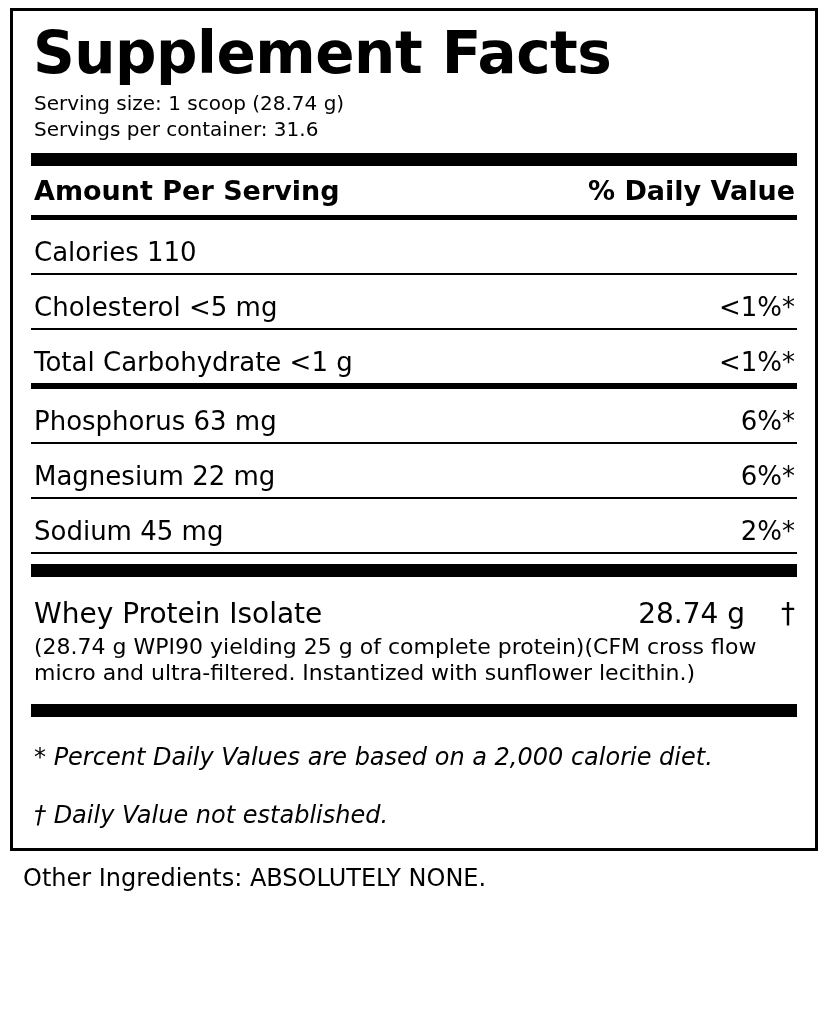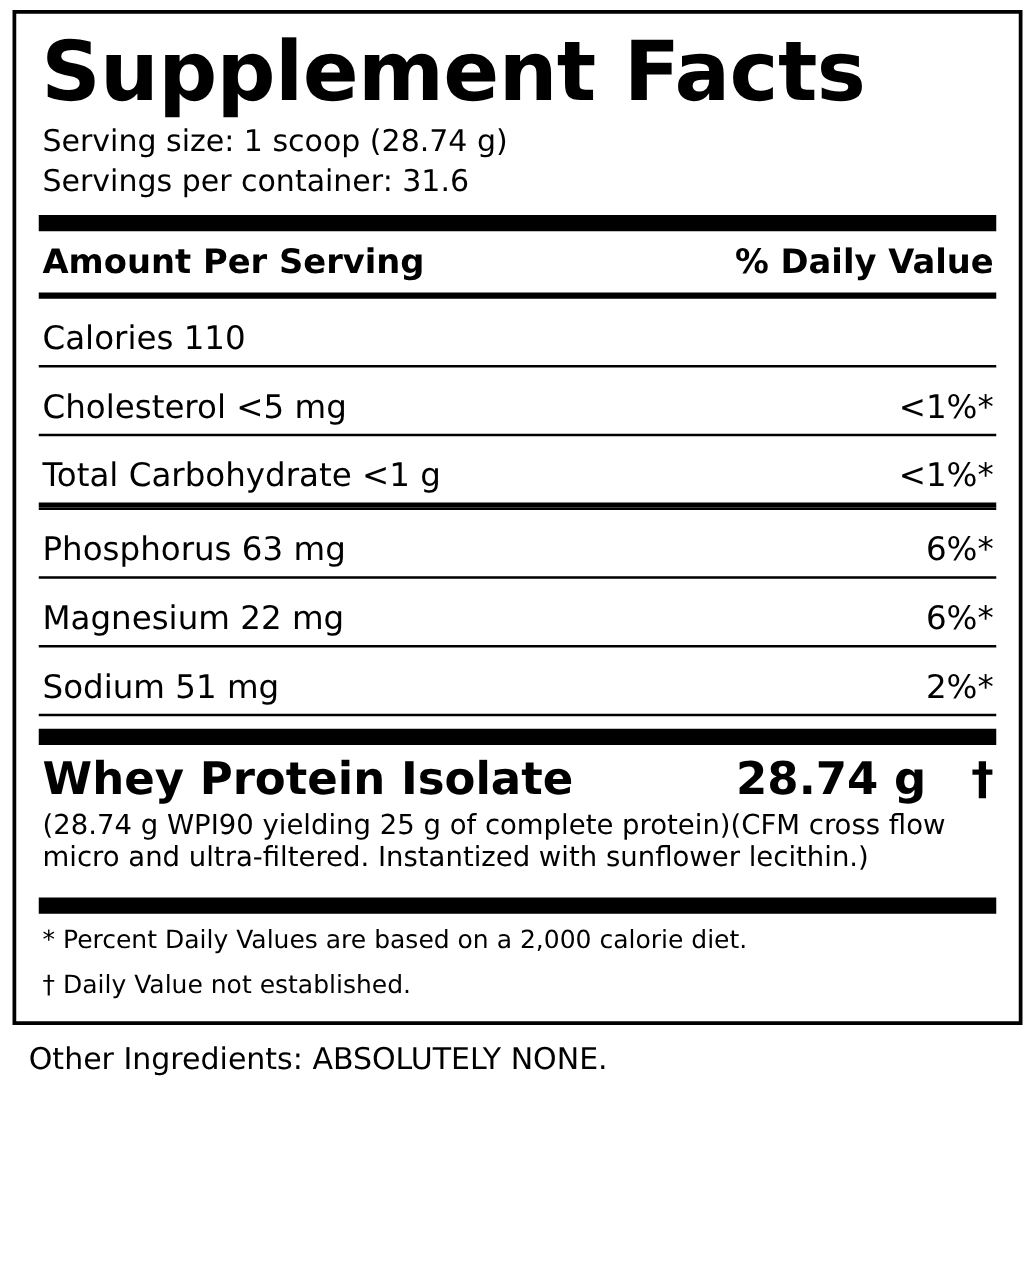--- a/index.html
+++ b/index.html
@@ -21,29 +21,29 @@
     box-sizing: border-box;
     padding: 8px 10px 0 10px;
   }
   .panel {
     border: 3px solid #000;
     box-sizing: border-box;
     padding: 10px 18px 14px 18px;
     width: 808px;
   }
   .title {
-    font-size: 66px;
+    font-size: 58px;
     font-weight: bold;
     line-height: 1.05;
     letter-spacing: -0.5px;
     margin: 2px 0 6px 2px;
     white-space: nowrap;
   }
   .serving-line {
-    font-size: 24px;
+    font-size: 20px;
     line-height: 1.33;
     margin-left: 3px;
   }
   .rule-thick {
     height: 13px;
     background: #000;
     margin: 10px 0 0 0;
   }
   .rule-thin {
     height: 2px;
@@ -65,38 +65,39 @@
     font-size: 27px;
     padding-top: 9px;
     padding-bottom: 9px;
   }
   .row .left { text-align: left; }
   .row .right { text-align: right; }
   .ingredient-row {
     display: flex;
     justify-content: space-between;
     align-items: baseline;
-    font-size: 36px;
-    font-weight: bold;
-    padding: 7px 2px 2px 3px;
+    font-size: 28px;
+    font-weight: normal;
+    padding: 20px 2px 2px 3px;
   }
   .ingredient-amt {
     display: flex;
     gap: 36px;
     text-align: right;
   }
   .ingredient-desc {
     font-size: 22px;
     line-height: 1.18;
     padding: 2px 2px 8px 3px;
   }
   .footnote {
-    font-size: 20px;
+    font-size: 24px;
     line-height: 1.35;
-    padding: 7px 2px 2px 3px;
+    padding: 24px 2px 2px 3px;
+    font-style: italic;
   }
   .other-ingredients {
     font-size: 24px;
     padding: 13px 2px 0 13px;
   }
 </style>
 </head>
 <body>
 
 <div id="page">
@@ -145,21 +146,21 @@
     </div>
     <div class="rule-thin"></div>
 
     <div class="row">
       <span class="left">Magnesium  22 mg</span>
       <span class="right">6%*</span>
     </div>
     <div class="rule-thin"></div>
 
     <div class="row">
-      <span class="left">Sodium  51 mg</span>
+      <span class="left">Sodium  45 mg</span>
       <span class="right">2%*</span>
     </div>
     <div class="rule-thin"></div>
 
 
     <div class="rule-thick"></div>
 
     <div class="ingredient-row">
       <span class="left">Whey Protein Isolate</span>
       <span class="ingredient-amt">

